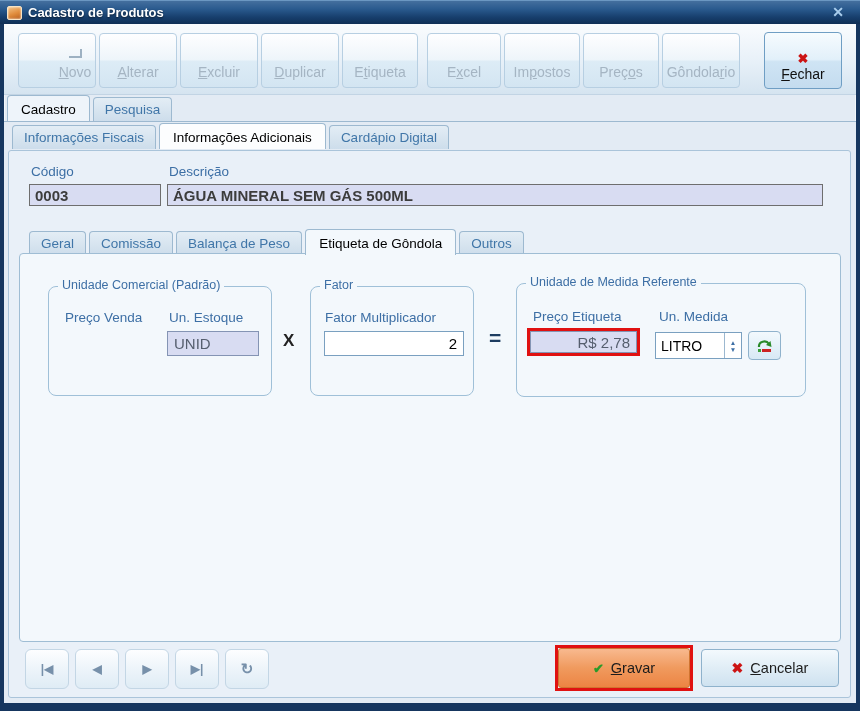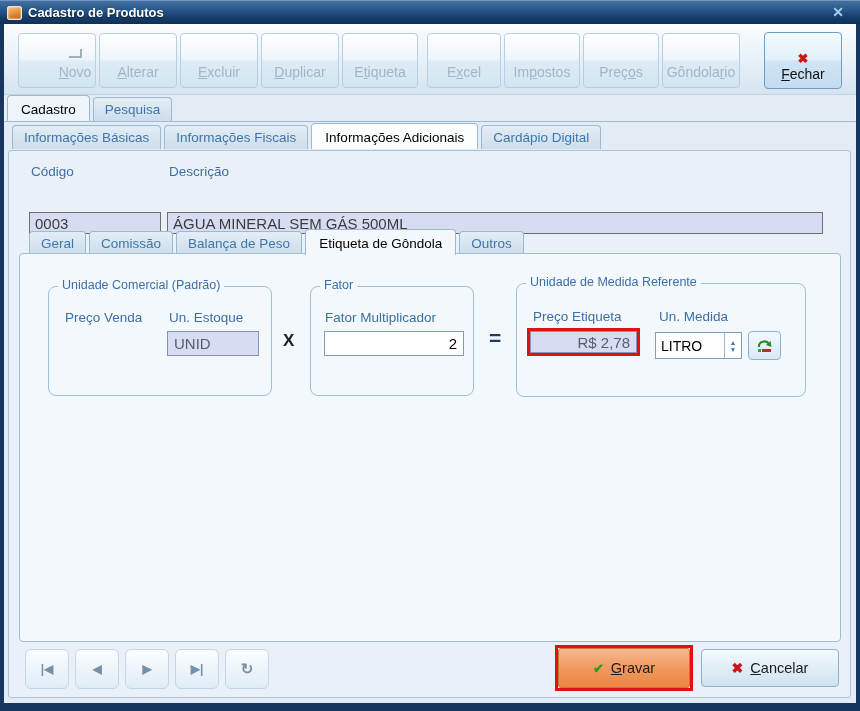--- a/index.html
+++ b/index.html
@@ -71,22 +71,22 @@
   .info-tabs { left:8px; top:1px; }
   .info-tabs .tab.active { background:#fcfdfe; }
   .form-panel {
     position:absolute; left:4px; right:5px; top:28px; bottom:5px;
     background:#e9f0f8; border:1px solid #aac4da; border-radius:3px;
   }
   
   .lbl { position:absolute; font-size:13.5px; color:#3d6fa5; white-space:nowrap; }
   .field {
     position:absolute; background:#d8dcf2; border:1px solid #6e6e6e;
-    font-size:15px; font-weight:normal; color:#3c3c3c;
-    padding:0 5px; display:flex; align-items:center; overflow:hidden; white-space:nowrap;margin-top:28px;
+    font-size:15px; font-weight:bold; color:#3c3c3c;
+    padding:0 5px; display:flex; align-items:center; overflow:hidden; white-space:nowrap;
   }
   .gfield {
     position:absolute; background:#d8dcf2; border:1px solid #8494b4;
     font-size:15px; color:#555e6e; padding:0 6px;
     display:flex; align-items:center; white-space:nowrap;
   }
   .gfield.right, .field.right { justify-content:flex-end; }
   .gfield.white { background:#fff; border:1px solid #7aa0c0; color:#000; }
   
   .sub-tabs { left:20px; top:78px; }
@@ -201,21 +201,20 @@
     </div>
 
     <div class="tabrow main-tabs">
       <div class="tab active">Cadastro</div>
       <div class="tab">Pesquisa</div>
     </div>
 
     <div class="page">
 
       <div class="tabrow info-tabs">
-        <div class="tab">Informações Básicas</div>
         <div class="tab">Informações Fiscais</div>
         <div class="tab active">Informações Adicionais</div>
         <div class="tab">Cardápio Digital</div>
       </div>
 
       <div class="form-panel">
 
         <span class="lbl" style="left:22px;top:13px;">Código</span>
         <div class="field" style="left:20px;top:33px;width:132px;height:22px;">0003</div>
         <span class="lbl" style="left:160px;top:13px;">Descrição</span>

